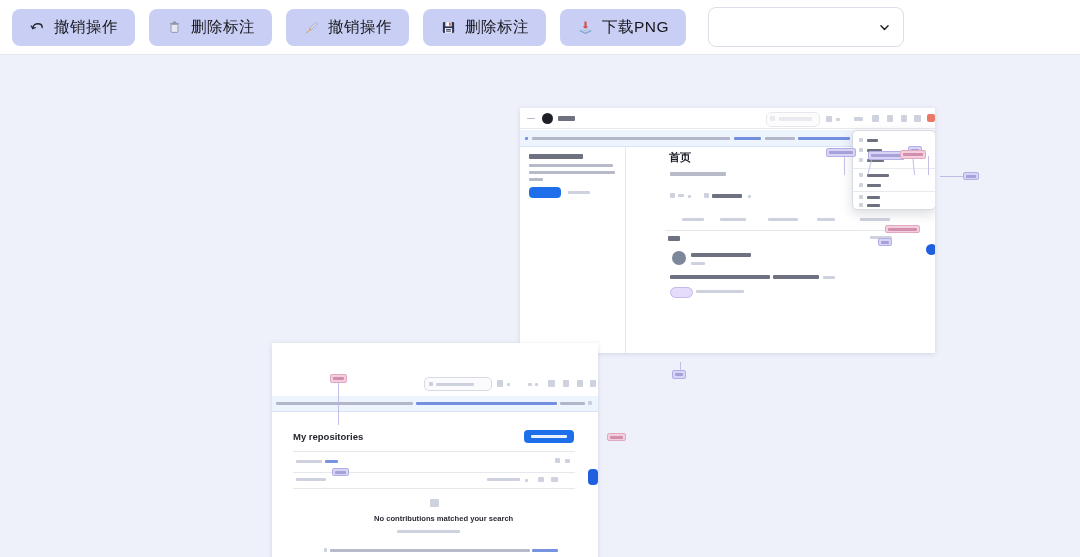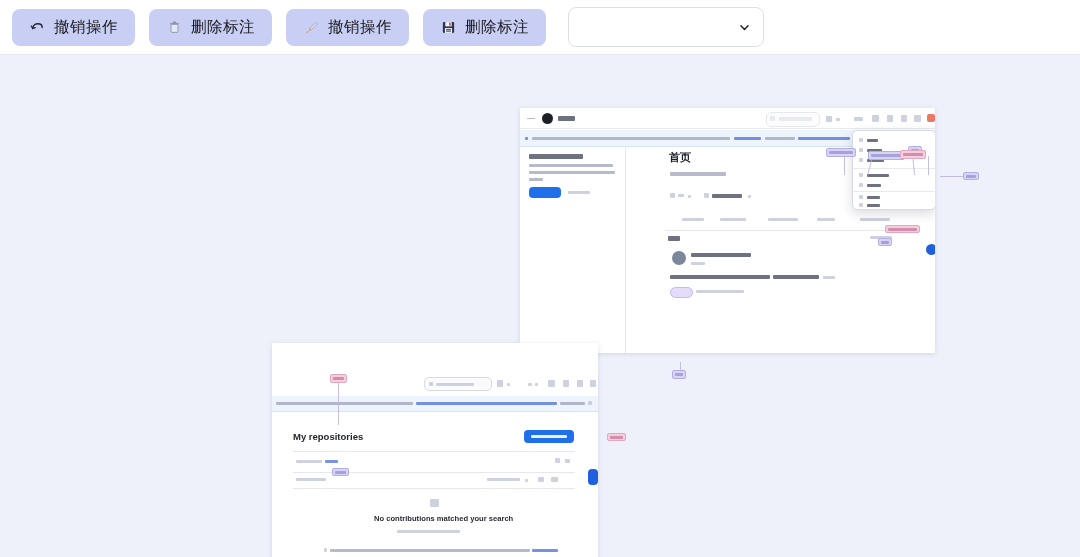--- a/index.html
+++ b/index.html
@@ -259,20 +259,31 @@
         <rect x="4.6" y="2.2" width="6.8" height="4.6" fill="#f2f3f8"></rect>
         <rect x="8.6" y="2.8" width="1.8" height="3.2" fill="#c85460"></rect>
         <rect x="4.2" y="8.6" width="7.6" height="5.2" fill="#f2f3f8"></rect>
         <rect x="5.4" y="9.8" width="5.2" height="1" fill="#2d3350"></rect>
         <rect x="5.4" y="11.4" width="5.2" height="1" fill="#2d3350"></rect>
       </svg>
     </span>
     <span class="lbl">删除标注</span>
   </button>
 
+  <button class="tb-btn">
+    <span class="ico">
+      <svg viewBox="0 0 16 16" width="15" height="15">
+        <rect x="6.9" y="1.6" width="2.2" height="5.4" fill="#d8493f"></rect>
+        <path d="M5.2 6.6 L10.8 6.6 L8 10.2 Z" fill="#d8493f"></path>
+        <path d="M1.8 10.6 L8 8.6 L14.2 10.6 L8 13.6 Z" fill="#b9cbe8"></path>
+        <path d="M1.8 10.6 L8 13.6 L14.2 10.6 L14.2 12.1 L8 14.9 L1.8 12.1 Z" fill="#7f9fd0"></path>
+      </svg>
+    </span>
+    <span class="lbl">下载PNG</span>
+  </button>
 
   <div id="format-select">
     <span class="sel-val"></span>
     <span class="chev">
       <svg viewBox="0 0 16 16" width="13" height="13">
         <path d="M3.6 5.8 L8 10.4 L12.4 5.8" fill="none" stroke="#1c1e24" stroke-width="1.7" stroke-linecap="round" stroke-linejoin="round"></path>
       </svg>
     </span>
   </div>
 </div>

